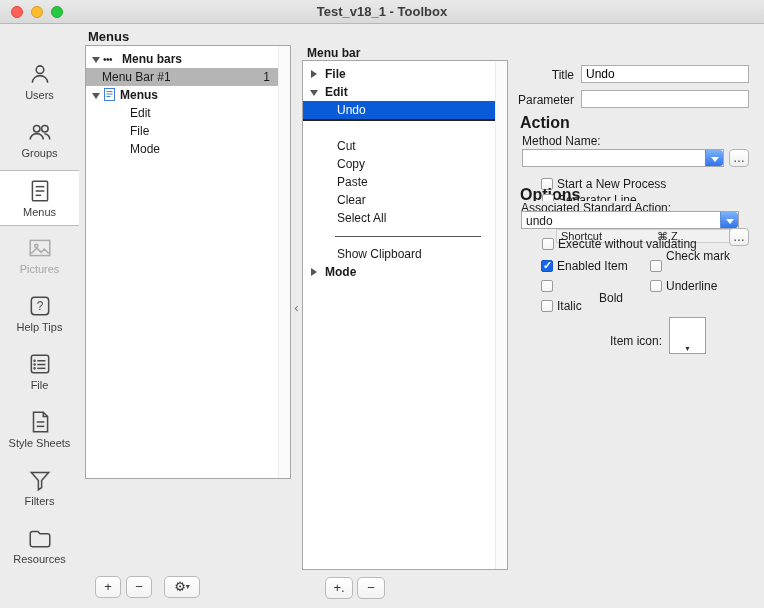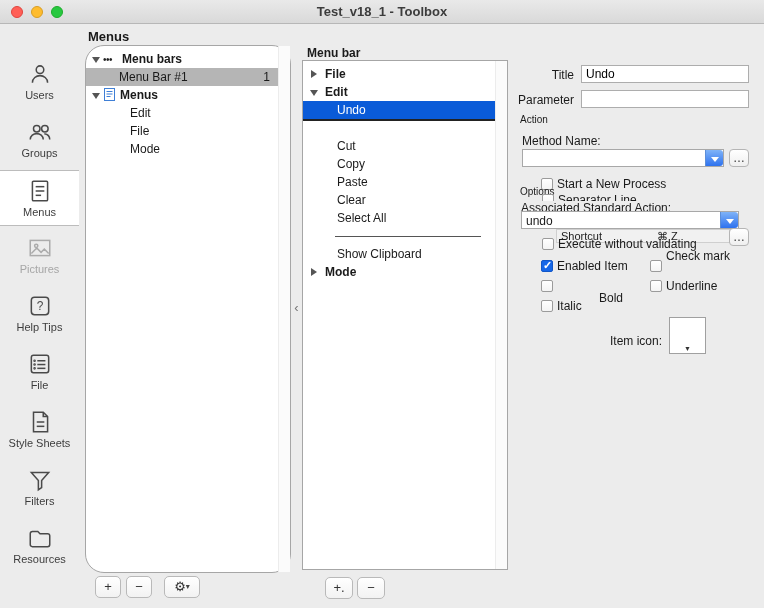--- a/index.html
+++ b/index.html
@@ -52,21 +52,21 @@
     line-height:20px; color:#333; cursor:default; }
   .pill-btn .mini-arrow { font-size:8px; vertical-align:2px; color:#444; }
 
   
   .collapse-handle { position:absolute; left:291px; top:300px; width:11px; height:16px;
     font-size:13px; color:#777; text-align:center; line-height:16px; }
 
   
   .ins-label { position:absolute; white-space:nowrap; }
   .ins-label.right { text-align:right; }
-  .section-h { position:absolute; font-weight:normal; font-size:10px; }
+  .section-h { position:absolute; font-weight:bold; font-size:16px; }
   .field { position:absolute; height:18px; border:1px solid #adadad; background:#fff;
     font-family:"Liberation Sans",sans-serif; font-size:12px; padding:0 4px; }
   .combo { position:absolute; height:18px; border:1px solid #a8a8a8; background:#fff; }
   .combo .val { position:absolute; left:4px; top:2px; font-size:12px; }
   .combo-arrow { position:absolute; right:0; top:0; bottom:0; width:18px;
     background:linear-gradient(#7fb3f8,#2e72ee); border-left:1px solid #5c8ed8; border-radius:0 3px 3px 0; }
   .combo-arrow::after { content:""; position:absolute; left:5px; top:7px; width:0; height:0;
     border-left:4px solid transparent; border-right:4px solid transparent; border-top:5px solid #fff; }
   .btn-more { position:absolute; width:20px; height:18px; background:linear-gradient(#ffffff,#efefef);
     border:1px solid #b5b5b5; border-radius:4px; text-align:center; line-height:16px; font-size:12px; color:#333; }
@@ -182,30 +182,30 @@
       <span class="side-icon">
         <svg viewBox="0 0 24 24">
             <path d="M3 8c0-1.1.7-2 2-2h5l2 2h7c1.3 0 2 .9 2 2v8c0 1.2-.7 2-2 2H5c-1.3 0-2-.8-2-2z"></path>
           </svg>
       </span>
       <span class="side-label">Resources</span>
     </div>
   </div>
 
   <div class="panel-header" style="left:88px; top:29px; font-size:13px;">Menus</div>
-  <div class="listbox" style="left:85px; top:45px; width:206px; height:528px;border-radius:19px;">
+  <div class="listbox" style="left:85px; top:45px; width:206px; height:434px;">
     <div class="scroll-strip"></div>
 
     <div class="row" style="top:4px">
       <span class="disc down" style="left:6px"></span>
       <span class="dots-icon" style="left:17px"></span>
       <span class="lbl bold" style="left:36px">Menu bars</span>
     </div>
     <div class="row sel-gray" style="top:22px">
-      <span class="lbl" style="left:33px">Menu Bar #1</span>
+      <span class="lbl" style="left:16px">Menu Bar #1</span>
       <span class="count">1</span>
     </div>
     <div class="row" style="top:40px">
       <span class="disc down" style="left:6px"></span>
       <span class="doc-icon" style="left:18px">
         <svg class="tree-doc" width="11" height="13">
             <rect x="0.5" y="0.5" width="10" height="12" fill="#fff" stroke="#3f7fd6"></rect>
             <line x1="2.5" y1="3.5" x2="8.5" y2="3.5" stroke="#3f7fd6"></line>
             <line x1="2.5" y1="6" x2="8.5" y2="6" stroke="#3f7fd6"></line>
             <line x1="2.5" y1="8.5" x2="6.5" y2="8.5" stroke="#3f7fd6"></line>

